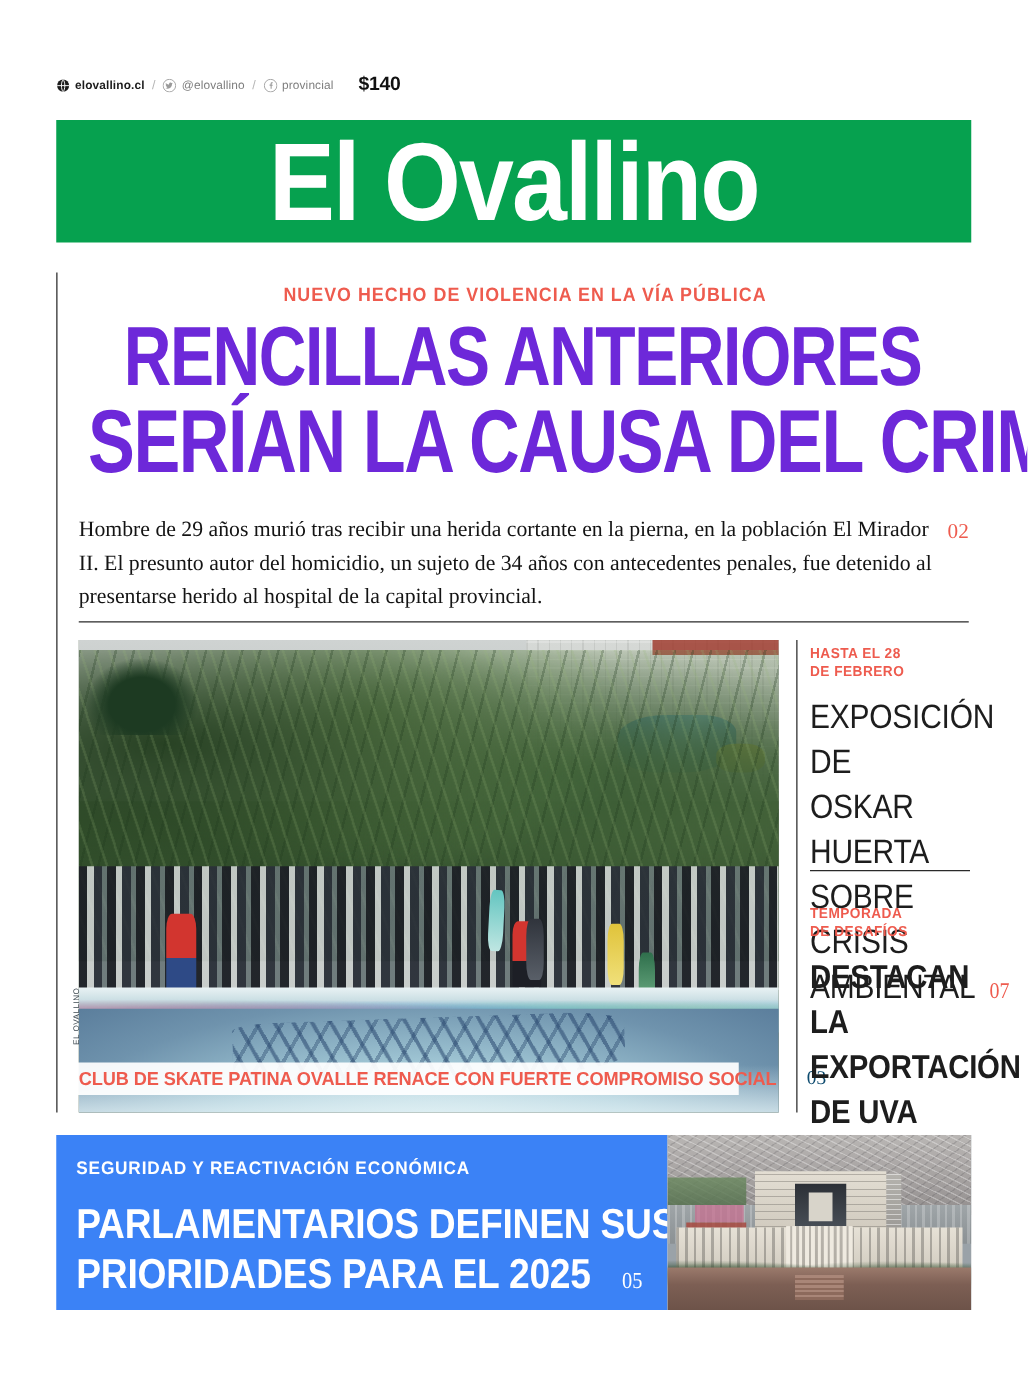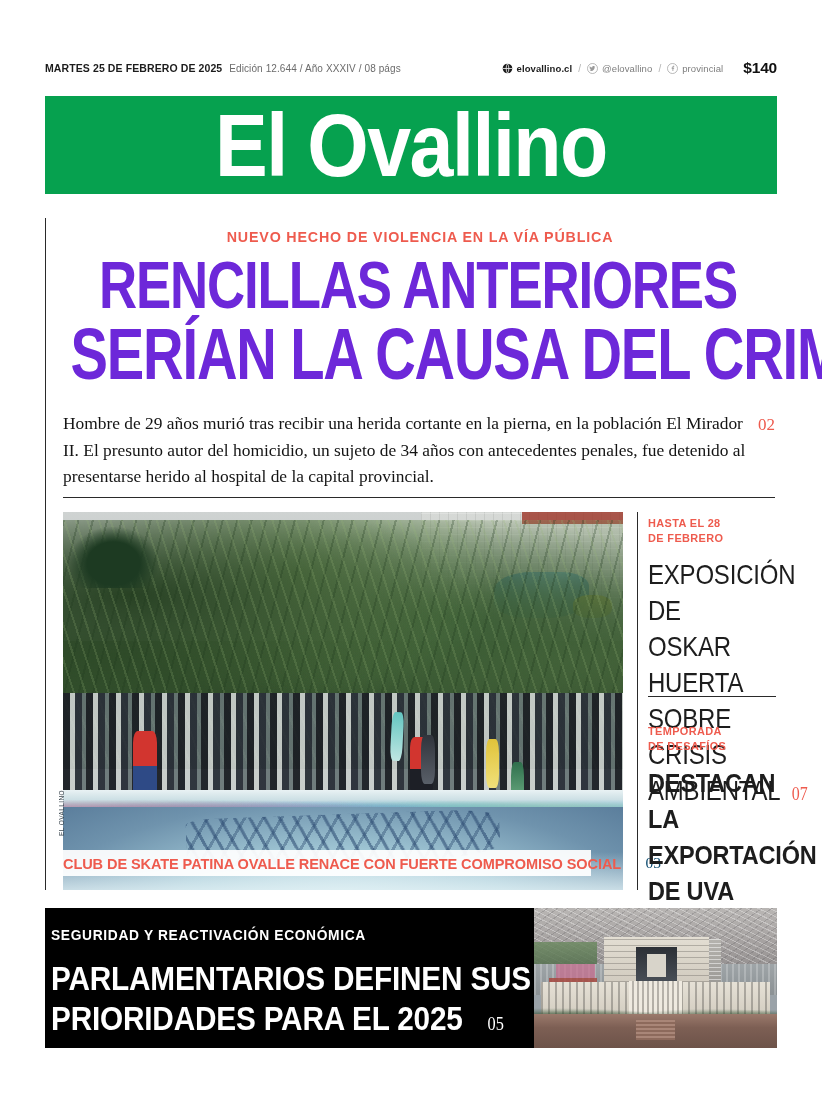--- a/index.html
+++ b/index.html
@@ -480,23 +480,23 @@
     left: 45px;
     top: 908px;
     width: 732px;
     height: 140px;
     display: flex;
   }
   .promo-text {
     position: relative;
     width: 489px;
     height: 140px;
-    background: #000000;
+    background: #3b82f6;
     box-sizing: border-box;
-    padding: 19px 0 0 6px;
+    padding: 19px 0 0 16px;
   }
   .promo-kicker {
     font-family: "Liberation Sans Narrow", "Liberation Sans", sans-serif;
     font-weight: bold;
     font-size: 14.5px;
     letter-spacing: 0.7px;
     color: #ffffff;
     transform: scaleX(0.95);
     transform-origin: left top;
     margin-bottom: 15px;
@@ -632,24 +632,20 @@
     width: 16%; height: 14%;
     background: repeating-linear-gradient(0deg,#8d6a5c 0px,#8d6a5c 2px,#a98678 2px,#a98678 4px);
   }
 </style>
 </head>
 <body>
 
 <div id="page">
 
   <div class="topbar">
-    <div class="topbar-left">
-      <span class="date-text">MARTES 25 DE FEBRERO DE 2025</span>
-      <span class="edition-text">Edición 12.644 / Año XXXIV / 08 págs</span>
-    </div>
     <div class="topbar-right">
       <div class="social-group">
 
         <span class="social-item">
           <span class="social-ico">
             <svg viewBox="0 0 16 16" width="11" height="11">
               <circle cx="8" cy="8" r="7" fill="#1c1c1c"></circle>
               <path d="M1 8h14M8 1c2.6 2.6 2.6 11.4 0 14M8 1C5.4 3.6 5.4 12.4 8 15" stroke="#ffffff" stroke-width="1.1" fill="none"></path>
             </svg>
           </span>

